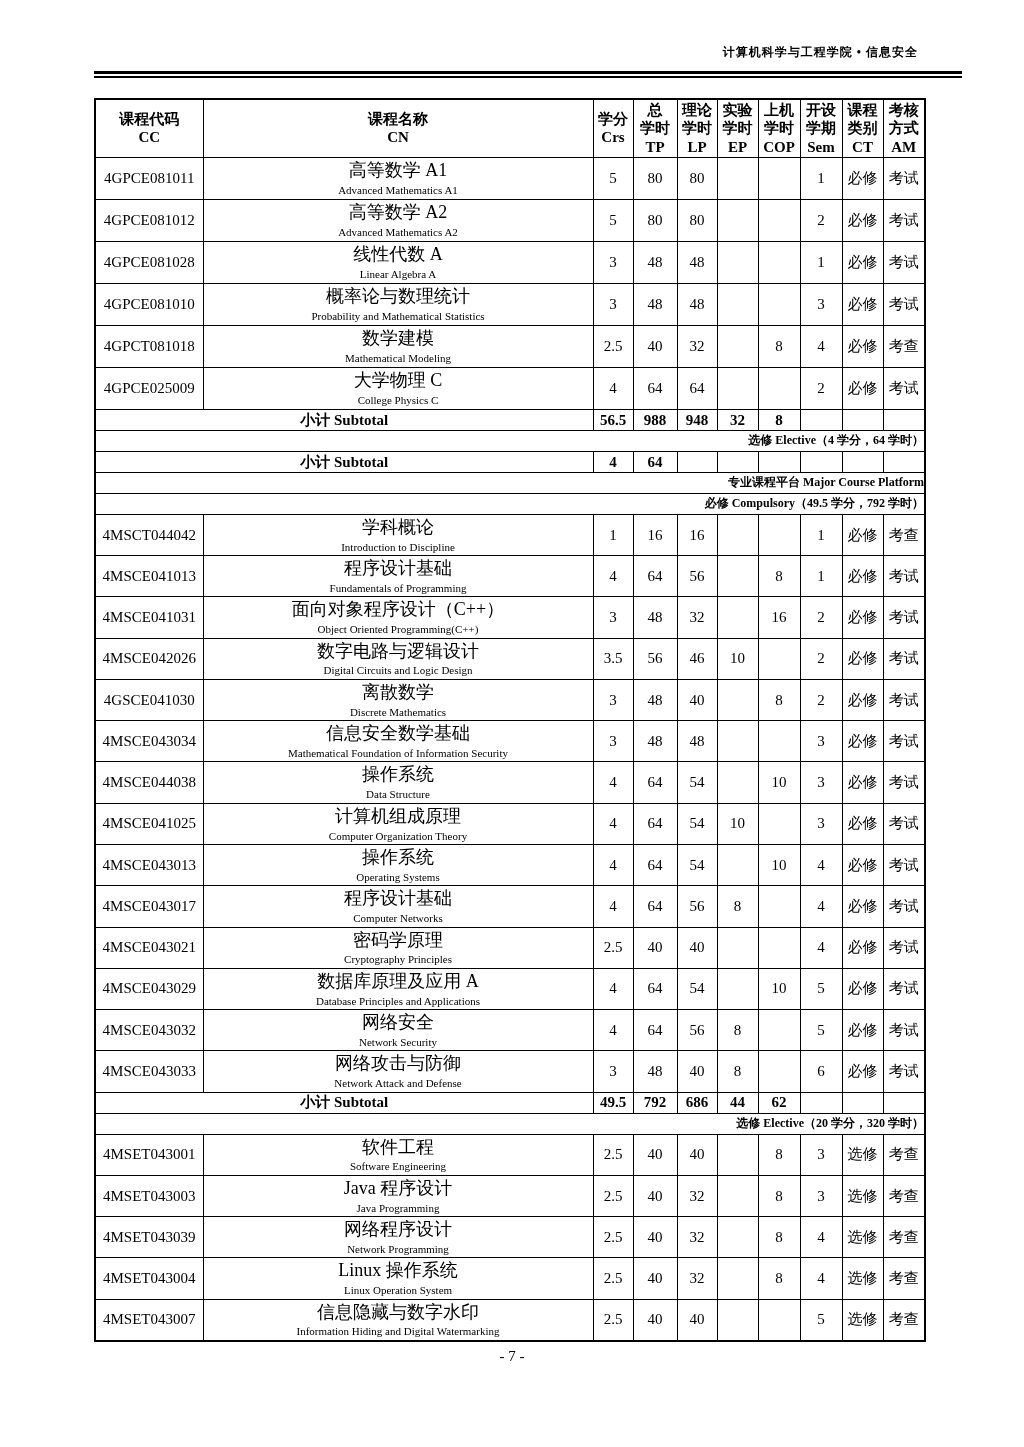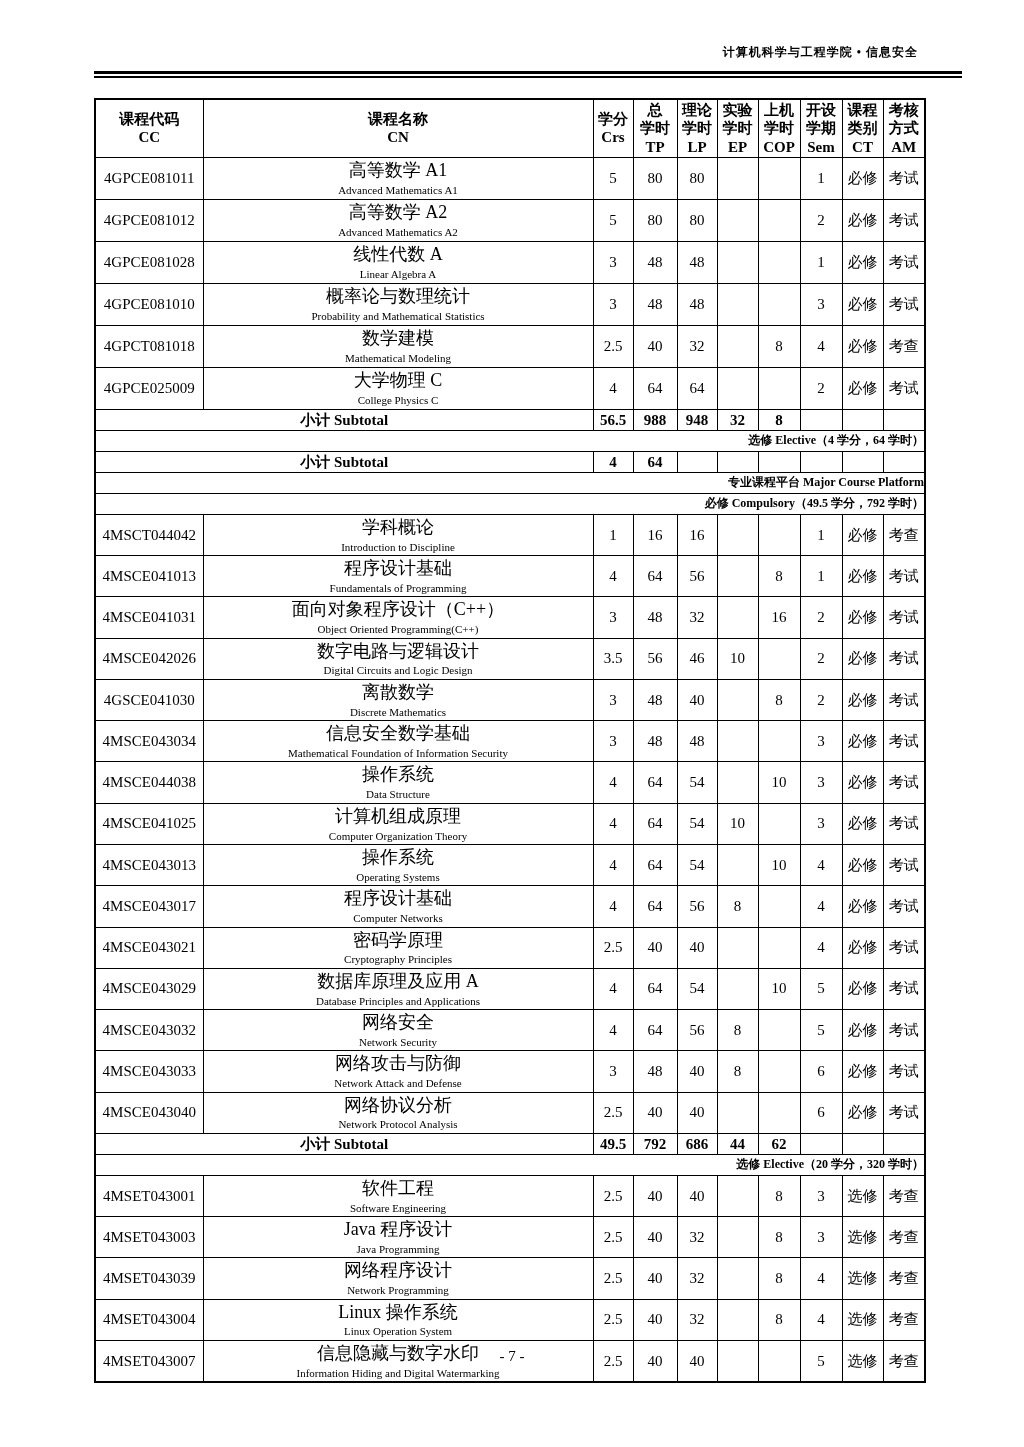--- a/index.html
+++ b/index.html
@@ -471,35 +471,20 @@
         </td>
         <td>3</td>
         <td>48</td>
         <td>40</td>
         <td>8</td>
         <td></td>
         <td>6</td>
         <td>必修</td>
         <td>考试</td>
       </tr>
-      <tr class="course-row">
-        <td class="code-cell">4MSCE043040</td>
-        <td class="name-cell">
-          <div class="zh-line">网络协议分析</div>
-          <div class="en-line">Network Protocol Analysis</div>
-        </td>
-        <td>2.5</td>
-        <td>40</td>
-        <td>40</td>
-        <td></td>
-        <td></td>
-        <td>6</td>
-        <td>必修</td>
-        <td>考试</td>
-      </tr>
       <tr class="subtotal-row">
         <td colspan="2">小计 Subtotal</td>
         <td>49.5</td>
         <td>792</td>
         <td>686</td>
         <td>44</td>
         <td>62</td>
         <td></td>
         <td></td>
         <td></td>

